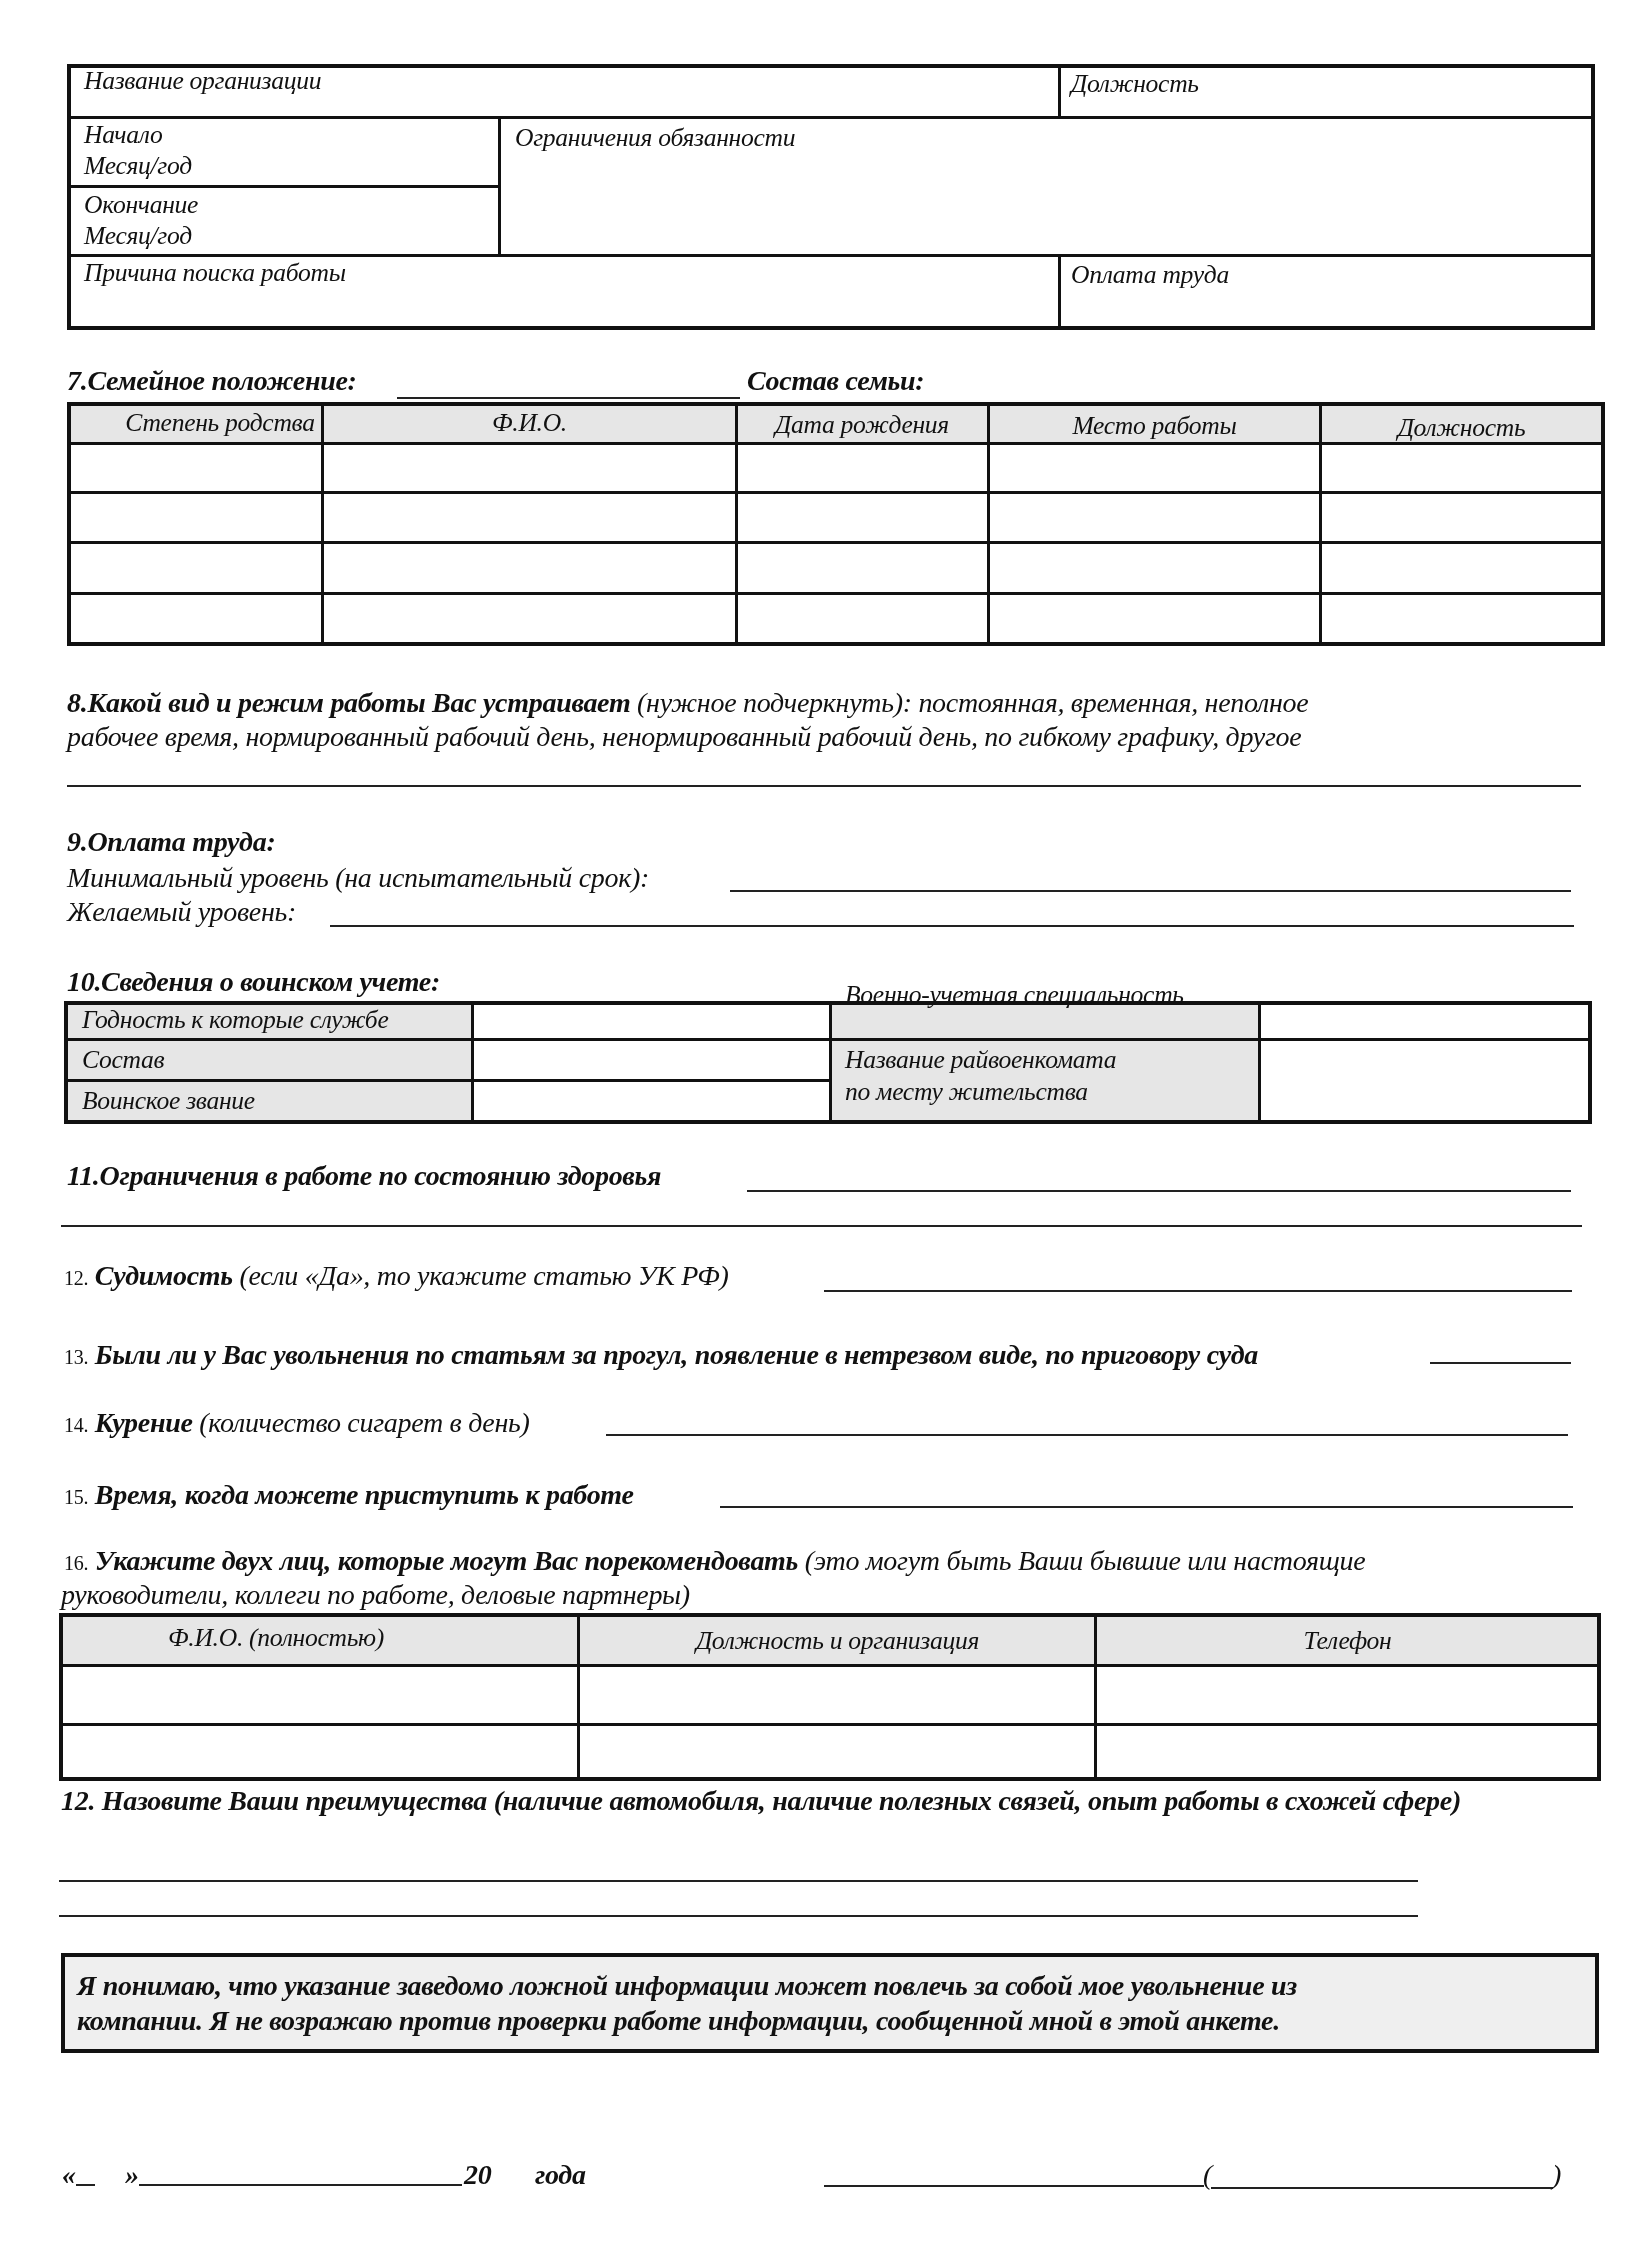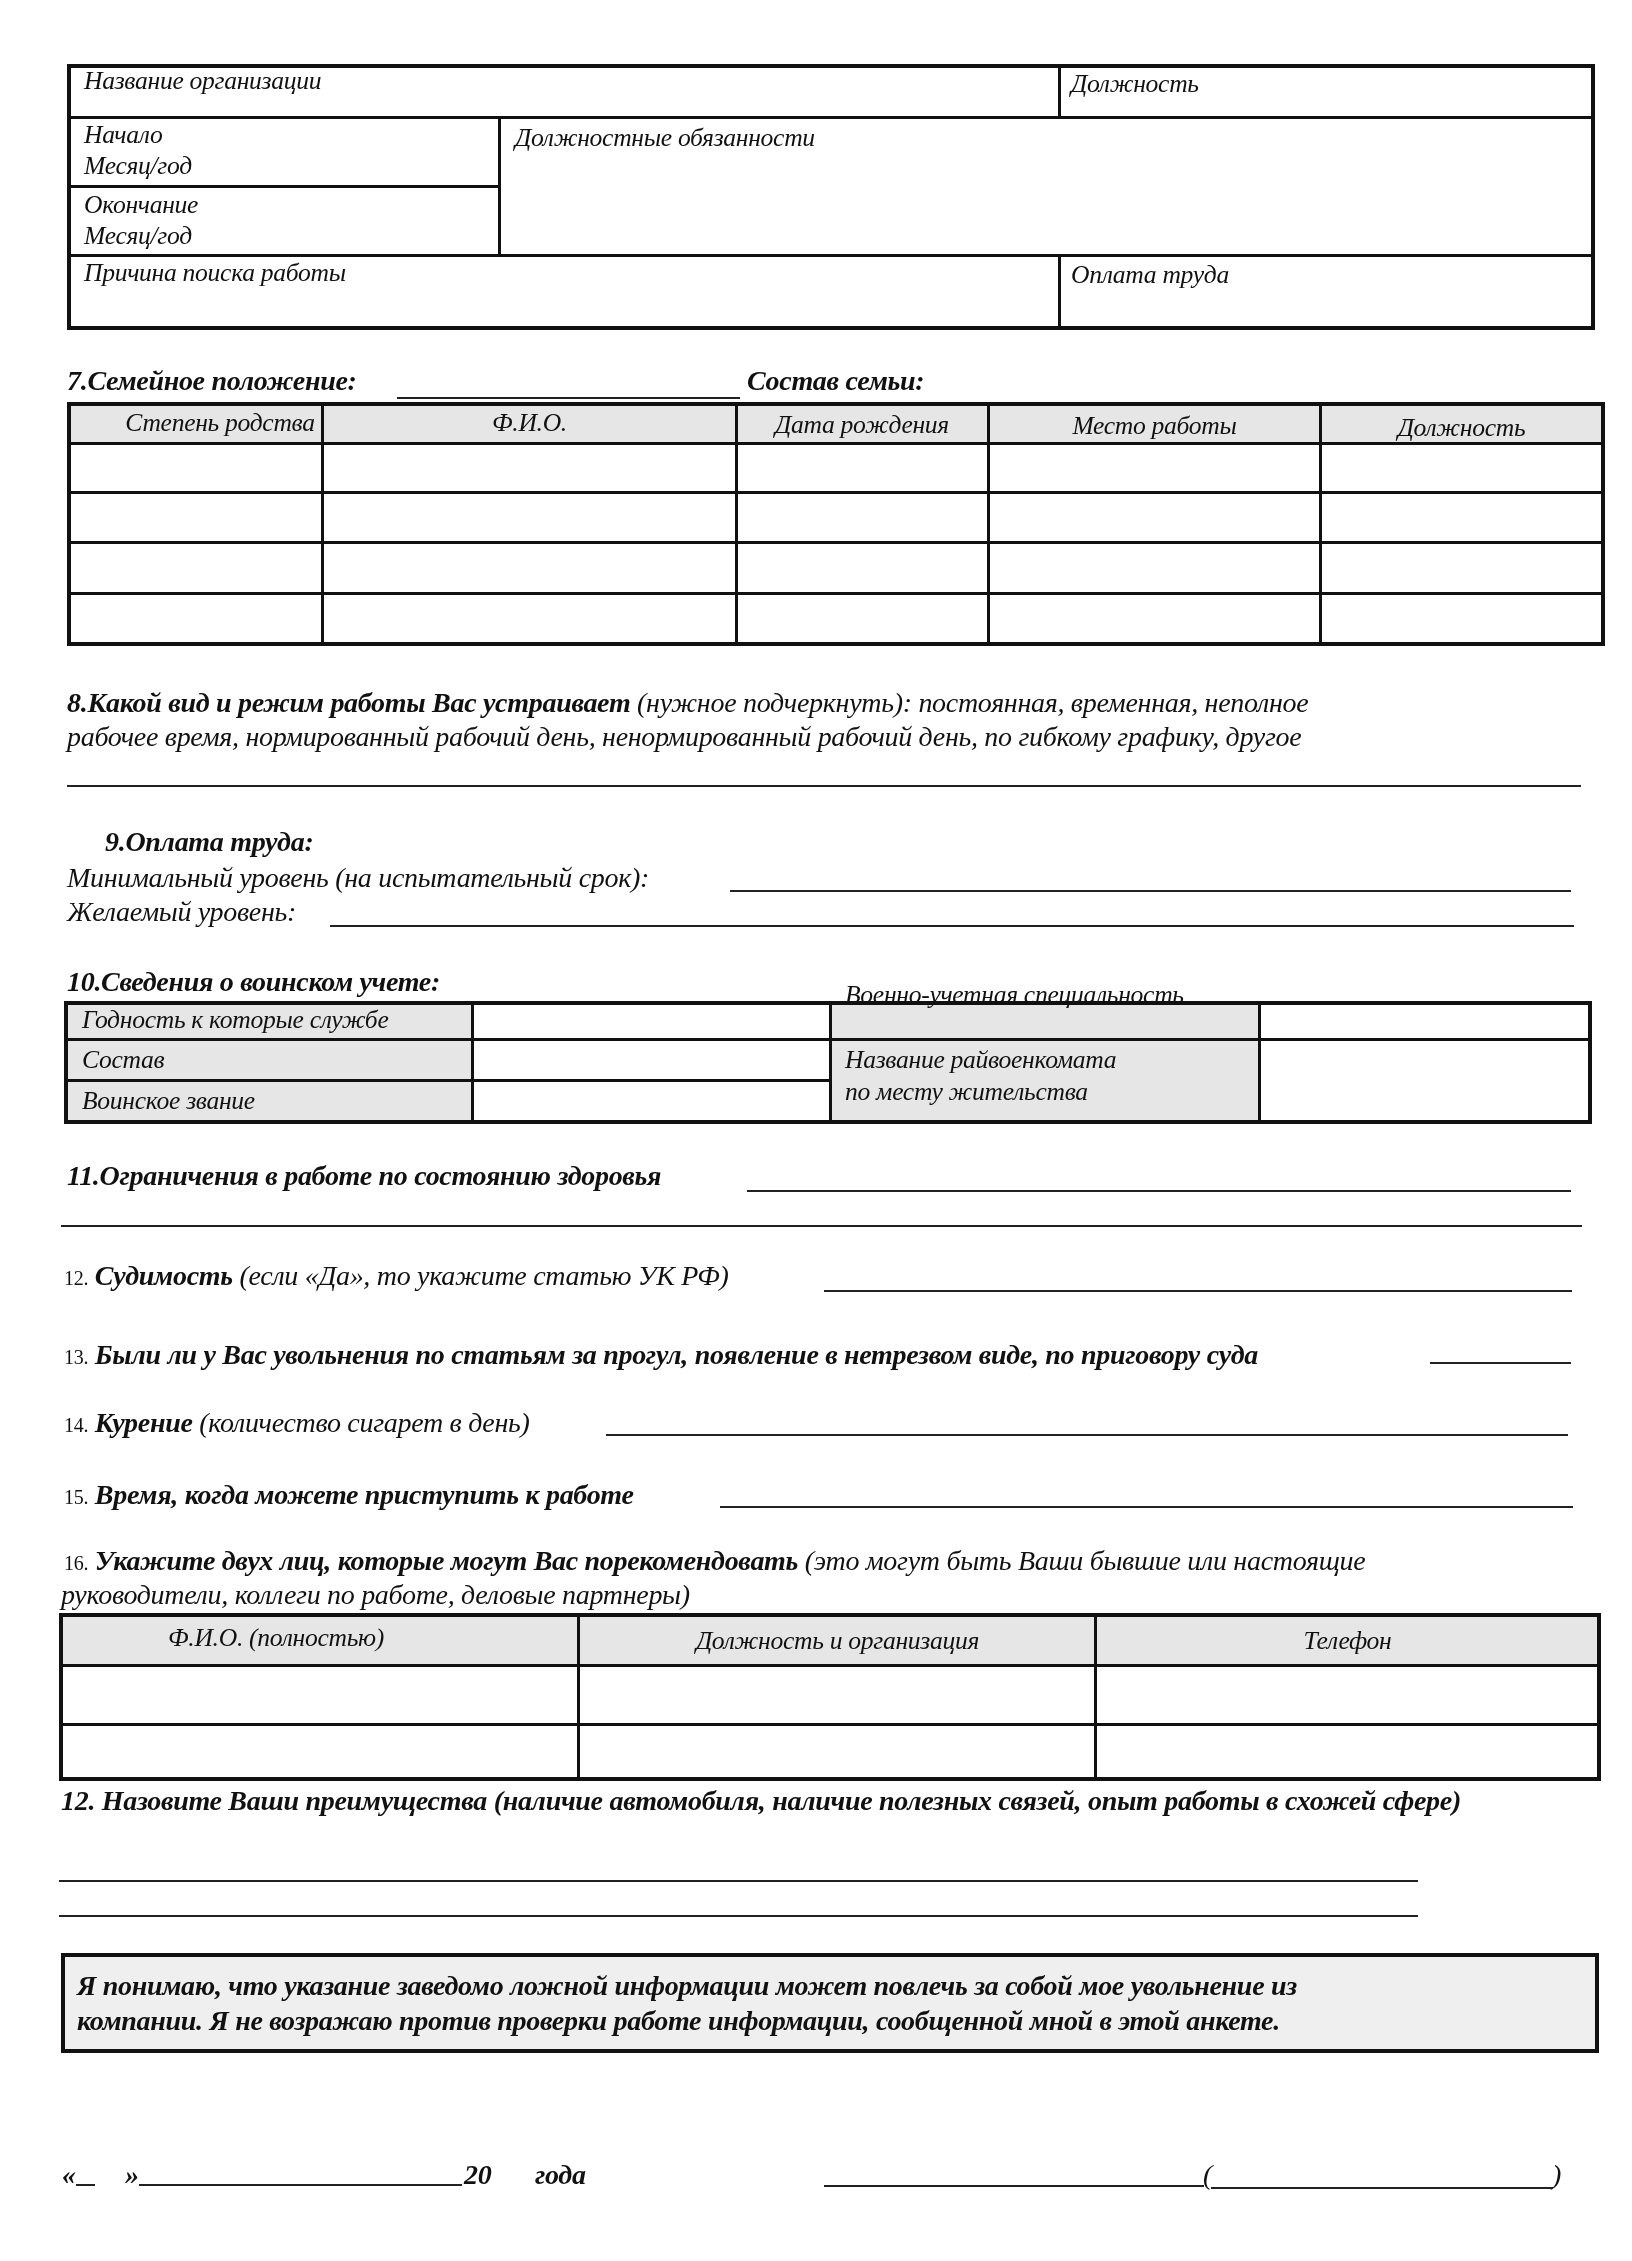--- a/index.html
+++ b/index.html
@@ -31,21 +31,21 @@
 
 <span class="lbl" style="left:84px;top:64px;">Название организации</span>
 <input class="fill" style="left: 81px; top: 87px; width: 969px; height: 27px;">
 <span class="lbl" style="left:1071px;top:67px;">Должность</span>
 <input class="fill" style="left: 1070px; top: 87px; width: 511px; height: 27px;">
 
 <span class="lbl" style="left:84px;top:118px;">Начало</span>
 <span class="lbl" style="left:84px;top:149px;">Месяц/год</span>
 <span class="lbl" style="left:84px;top:188px;">Окончание</span>
 <span class="lbl" style="left:84px;top:219px;">Месяц/год</span>
-<span class="lbl" style="left:515px;top:121px;">Должностные обязанности</span>
+<span class="lbl" style="left:515px;top:121px;">Ограничения обязанности</span>
 <input class="fill" style="left: 511px; top: 158px; width: 1070px; height: 87px;">
 
 <span class="lbl" style="left:84px;top:256px;">Причина поиска работы</span>
 <input class="fill" style="left: 81px; top: 289px; width: 969px; height: 30px;">
 <span class="lbl" style="left:1071px;top:258px;">Оплата труда</span>
 <input class="fill" style="left: 1070px; top: 289px; width: 511px; height: 30px;">
 
 <span class="q b" style="left:67px;top:363px;">7.Семейное положение:</span>
 <div class="line" style="left:397px;top:397px;width:343px;"></div>
 <input class="fill" style="left: 400px; top: 369px; width: 336px; height: 27px;">
@@ -76,21 +76,21 @@
 </div>
 
 <div class="q" style="left:67px;top:685px;">
   <span class="b">8.Какой вид и режим работы Вас устраивает</span>
   <span>(нужное подчеркнуть): постоянная, временная, неполное</span>
 </div>
 <span class="q" style="left:67px;top:719px;">рабочее время, нормированный рабочий день, ненормированный рабочий день, по гибкому графику, другое</span>
 <div class="line" style="left:67px;top:785px;width:1514px;"></div>
 <input class="fill" style="left: 67px; top: 754px; width: 1514px; height: 30px;">
 
-<span class="q b" style="left:67px;top:824px;margin-left:38px;">9.Оплата труда:</span>
+<span class="q b" style="left:67px;top:824px;">9.Оплата труда:</span>
 <span class="q" style="left:67px;top:860px;">Минимальный уровень (на испытательный срок):</span>
 <div class="line" style="left:730px;top:890px;width:841px;"></div>
 <input class="fill" style="left: 734px; top: 861px; width: 835px; height: 27px;">
 <span class="q" style="left:67px;top:894px;">Желаемый уровень:</span>
 <div class="line" style="left:330px;top:925px;width:1244px;"></div>
 <input class="fill" style="left: 333px; top: 896px; width: 1238px; height: 27px;">
 
 <span class="q b" style="left:67px;top:964px;">10.Сведения о воинском учете:</span>
 <div class="box" style="left:64px;top:1001px;width:1528px;height:123px;"></div>
 <div class="cell hdr" style="left:68px;top:1005px;width:404px;height:115px;"></div>

